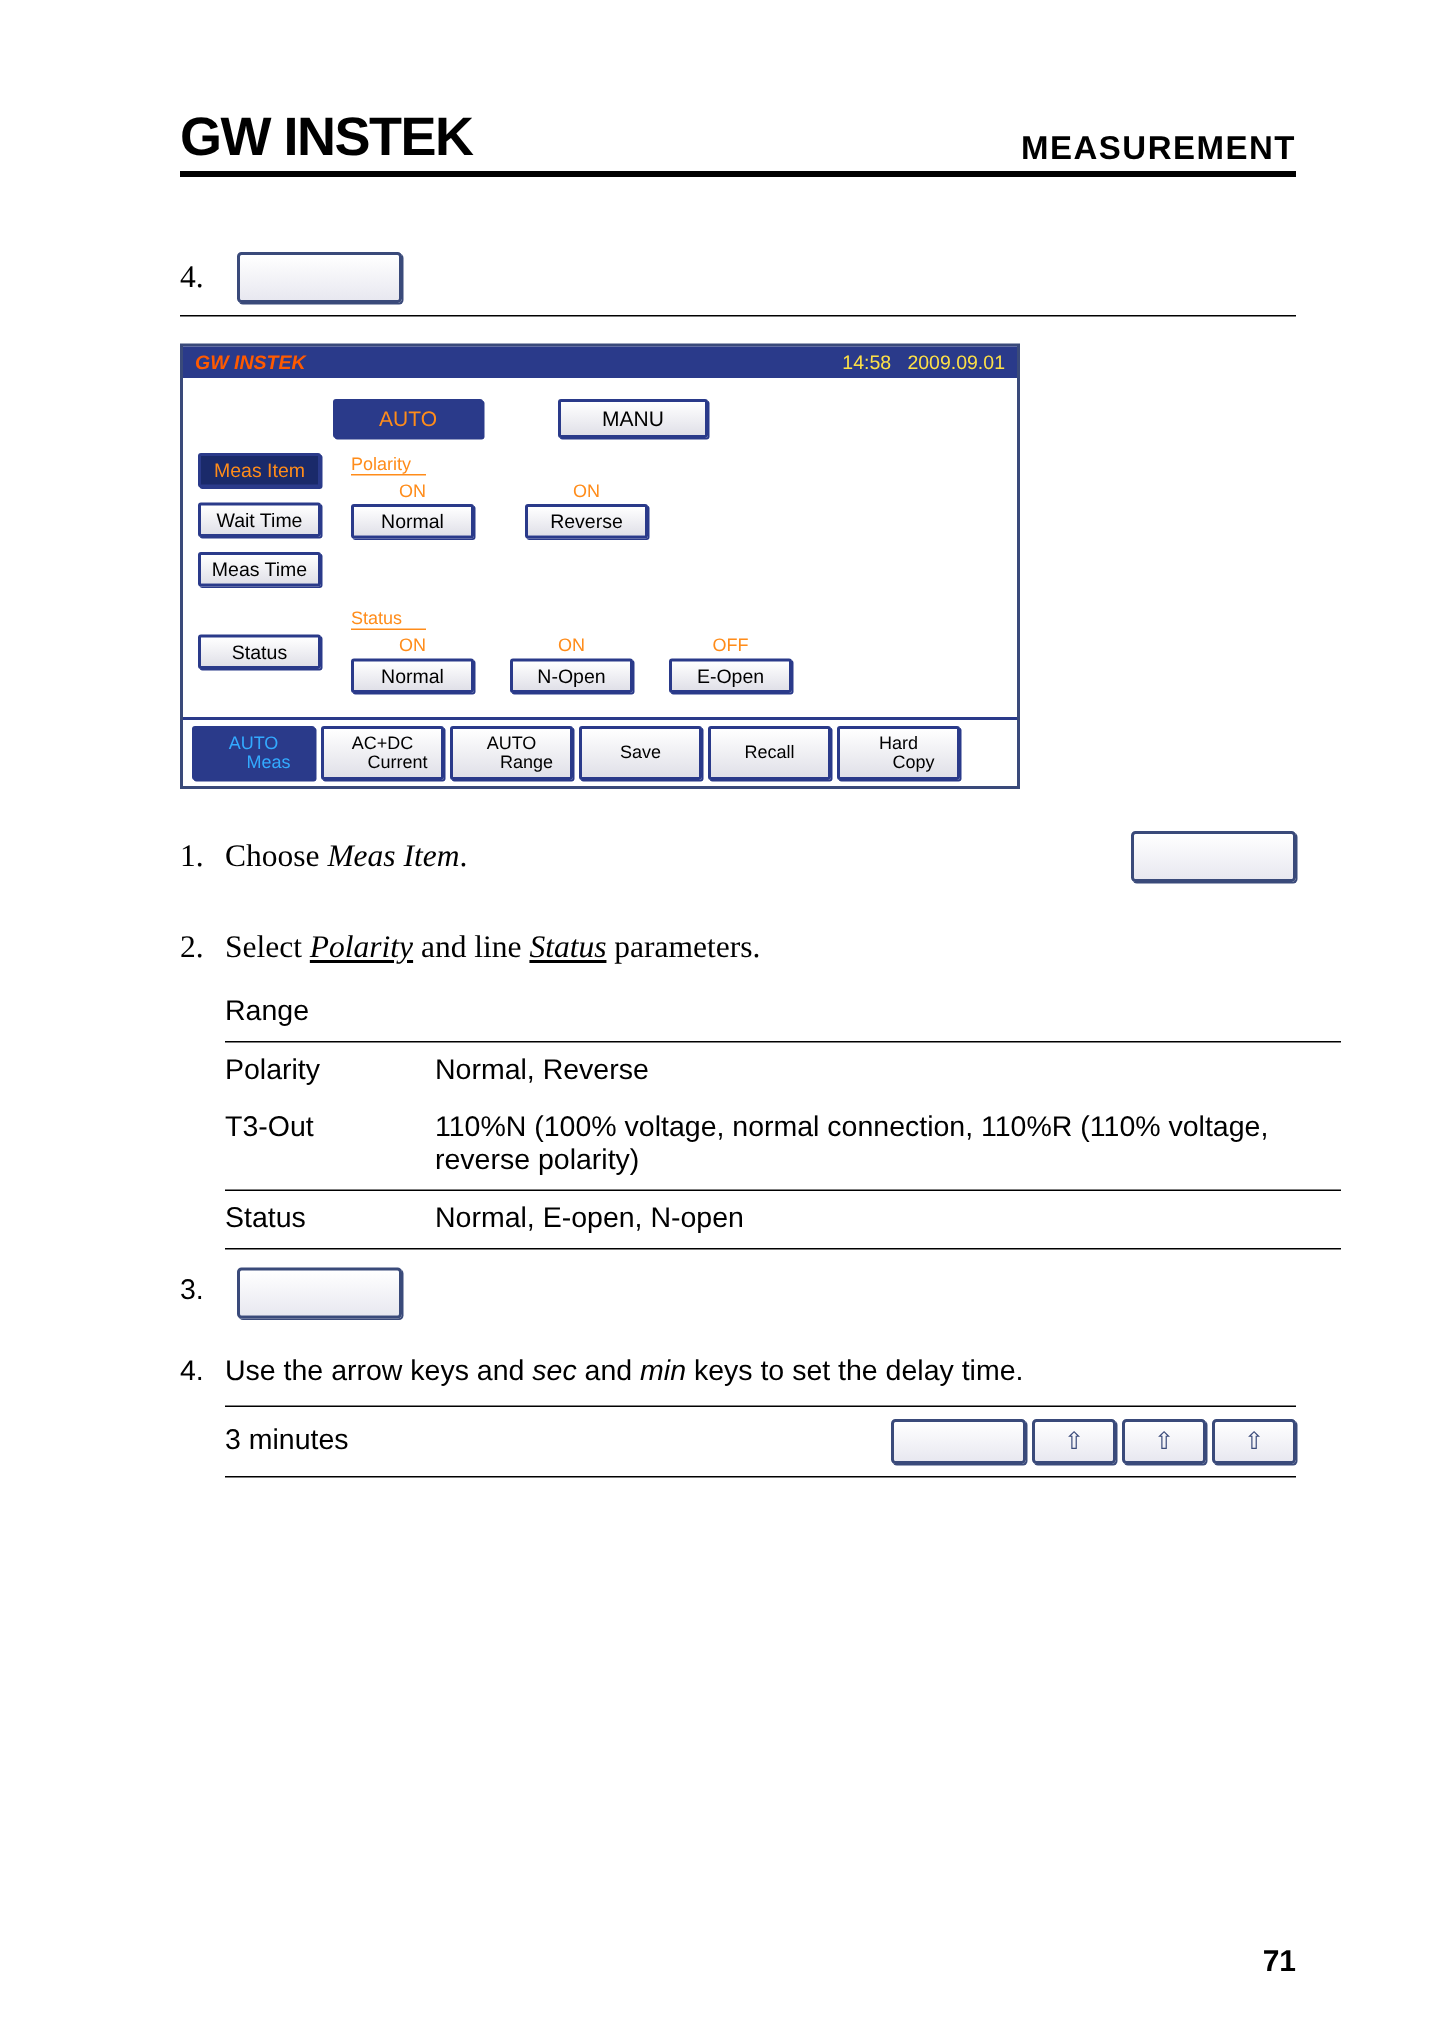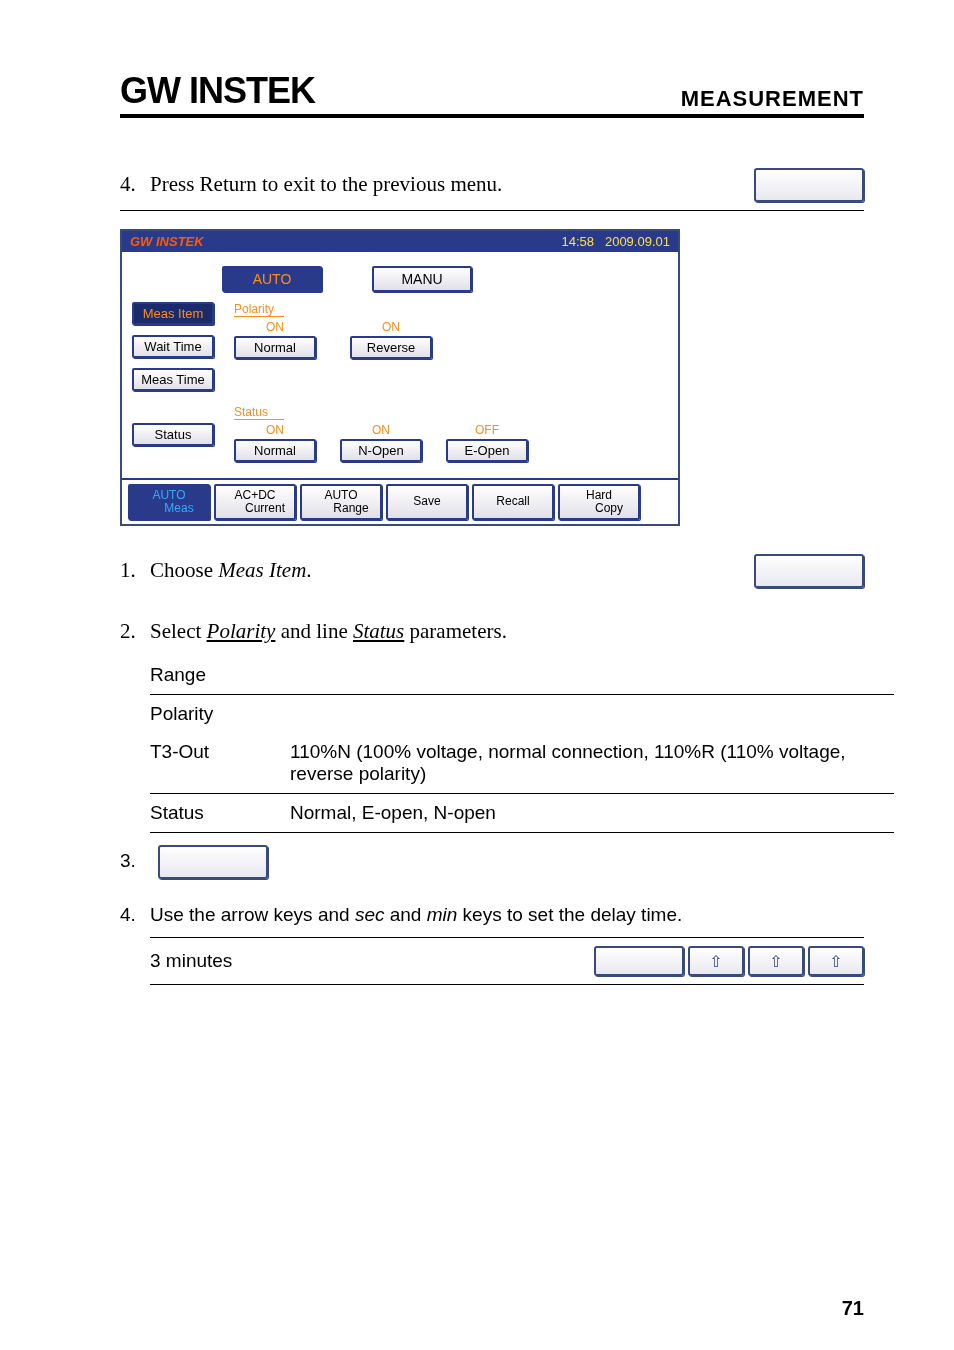--- a/index.html
+++ b/index.html
@@ -147,21 +147,20 @@
   <div class="logo"><span class="gw">GW INSTEK</span></div>
   <div class="section">MEASUREMENT</div>
 </div>
 
 <div class="content">
 
   <div class="right-col">
 
     <div class="step" style="align-items:center;">
       <span class="num">4.</span>
-      <span class="txt">Press Return to exit to the previous menu.</span>
       <span class="btn-placeholder"></span>
     </div>
     <div class="hr-thin"></div>
 
     <div class="device">
       <div class="dev-top">
         <span class="lbrand">GW INSTEK</span>
         <span class="date"><span>14:58</span>&nbsp;&nbsp;&nbsp;<span>2009.09.01</span></span>
       </div>
       <div class="dev-body">
@@ -247,20 +246,21 @@
       </span>
     </div>
 
     <div class="tbl" style="margin-left:30px;">
       <div class="trow bb">
           <div class="c1">Range</div>
           <div class="c2"></div>
         </div>
       <div class="trow">
           <div class="c1">Polarity</div>
+          <div class="c2">Normal, Reverse</div>
         </div>
       <div class="trow">
           <div class="c1">T3-Out</div>
           <div class="c2">110%N (100% voltage, normal connection, 110%R  (110% voltage, reverse polarity)</div>
         </div>
       <div class="trow bb" style="border-top:1px solid #000;">
           <div class="c1">Status</div>
           <div class="c2">Normal, E-open, N-open</div>
         </div>
     </div>

